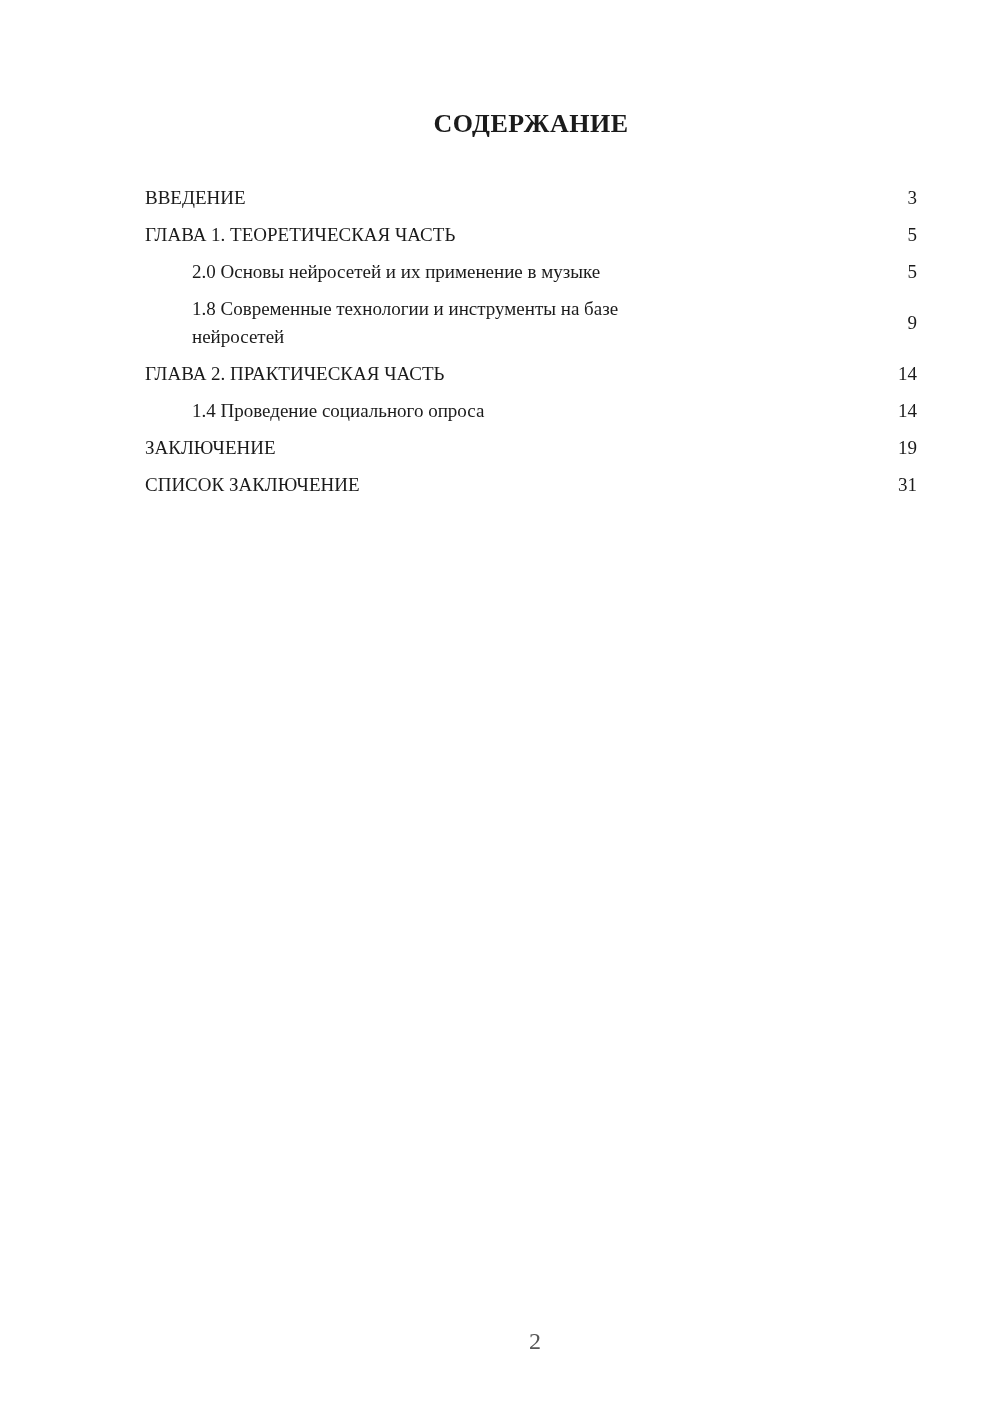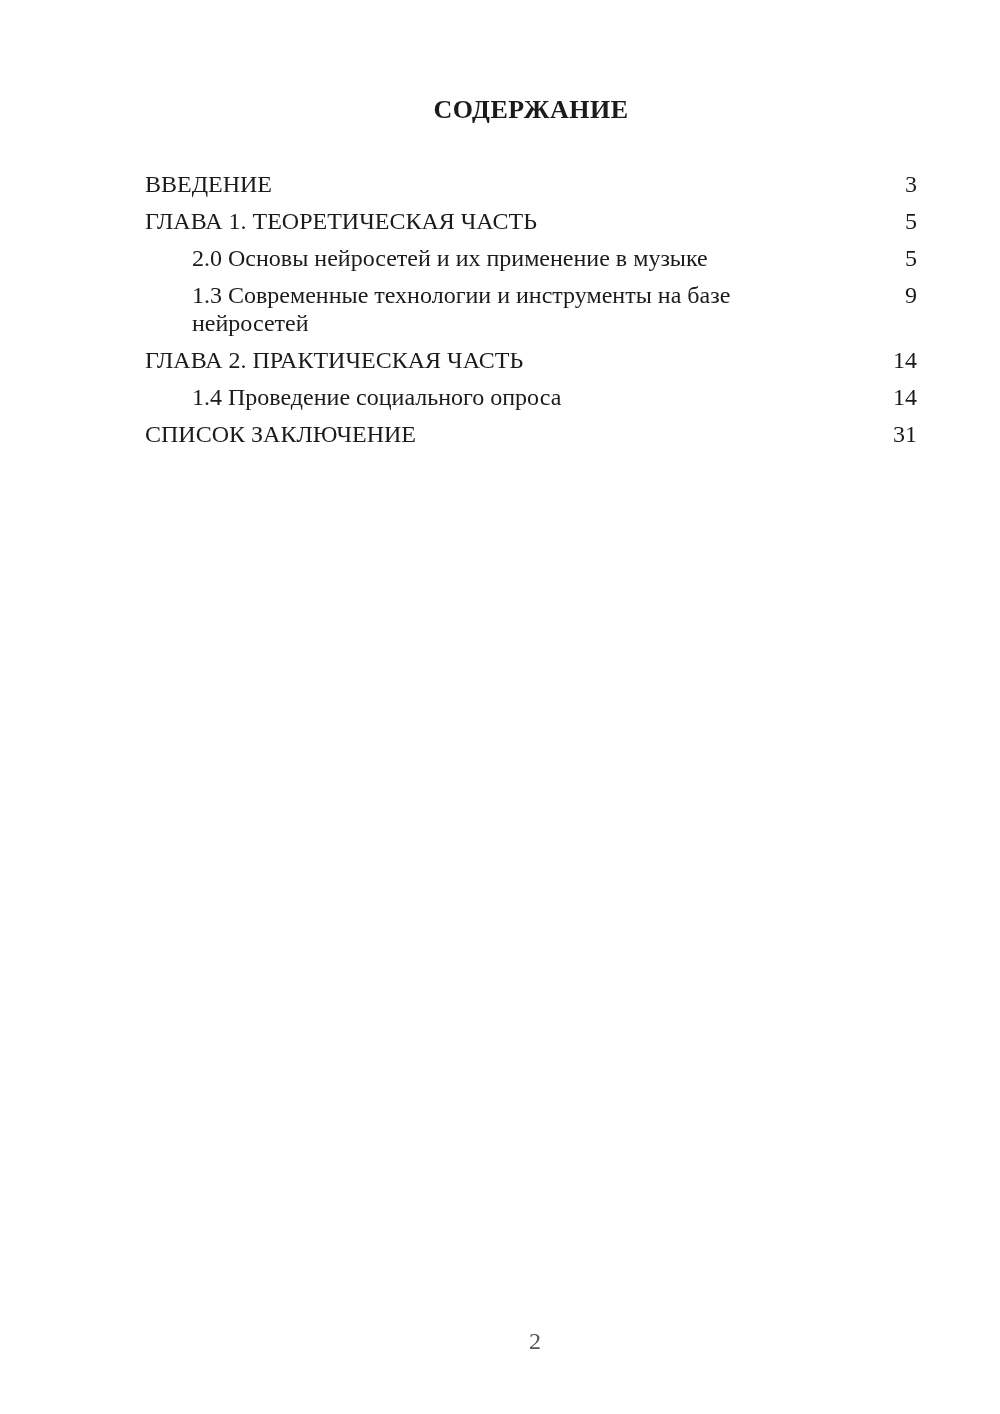--- a/index.html
+++ b/index.html
@@ -12,37 +12,38 @@
     width: 1000px;
     height: 1414px;
     background: #ffffff;
     overflow: hidden;
     font-family: "Liberation Serif", "DejaVu Serif", serif;
     color: #1b1b1b;
   }
   .content {
     margin-left: 145px;
     width: 772px;
+    margin-top: 14px;
   }
   .doc-title {
     margin: 0;
     padding-top: 92px;
     text-align: center;
     font-size: 26px;
     font-weight: bold;
     line-height: 36px;
     letter-spacing: 0.5px;
   }
   .toc {
     margin-top: 42px;
   }
   .toc-row {
     display: flex;
-    align-items: flex-start;
-    font-size: 24px;
+    align-items: center;
+    font-size: 19px;
     line-height: 28px;
     margin-bottom: 9px;
   }
   .toc-label {
     flex: 1 1 auto;
     white-space: pre-line;
     padding-right: 18px;
   }
   .toc-row.indent .toc-label {
     padding-left: 47px;
@@ -82,37 +83,41 @@
         <span class="toc-page">5</span>
       </div>
 
       <div class="toc-row indent">
         <span class="toc-label">2.0 Основы нейросетей и их применение в музыке</span>
         <span class="toc-page">5</span>
       </div>
 
 
       <div class="toc-row indent">
-        <span class="toc-label">1.3 Современные технологии и инструменты на базе
+        <span class="toc-label">1.8 Современные технологии и инструменты на базе
 нейросетей</span>
         <span class="toc-page">9</span>
       </div>
 
 
       <div class="toc-row">
         <span class="toc-label">ГЛАВА 2. ПРАКТИЧЕСКАЯ ЧАСТЬ</span>
         <span class="toc-page">14</span>
       </div>
 
       <div class="toc-row indent">
         <span class="toc-label">1.4 Проведение социального опроса</span>
         <span class="toc-page">14</span>
       </div>
 
 
+      <div class="toc-row">
+        <span class="toc-label">ЗАКЛЮЧЕНИЕ</span>
+        <span class="toc-page">19</span>
+      </div>
 
       <div class="toc-row">
         <span class="toc-label">СПИСОК ЗАКЛЮЧЕНИЕ</span>
         <span class="toc-page">31</span>
       </div>
 
     </div>
   </div>
 
   <div class="footer-page">2</div>

